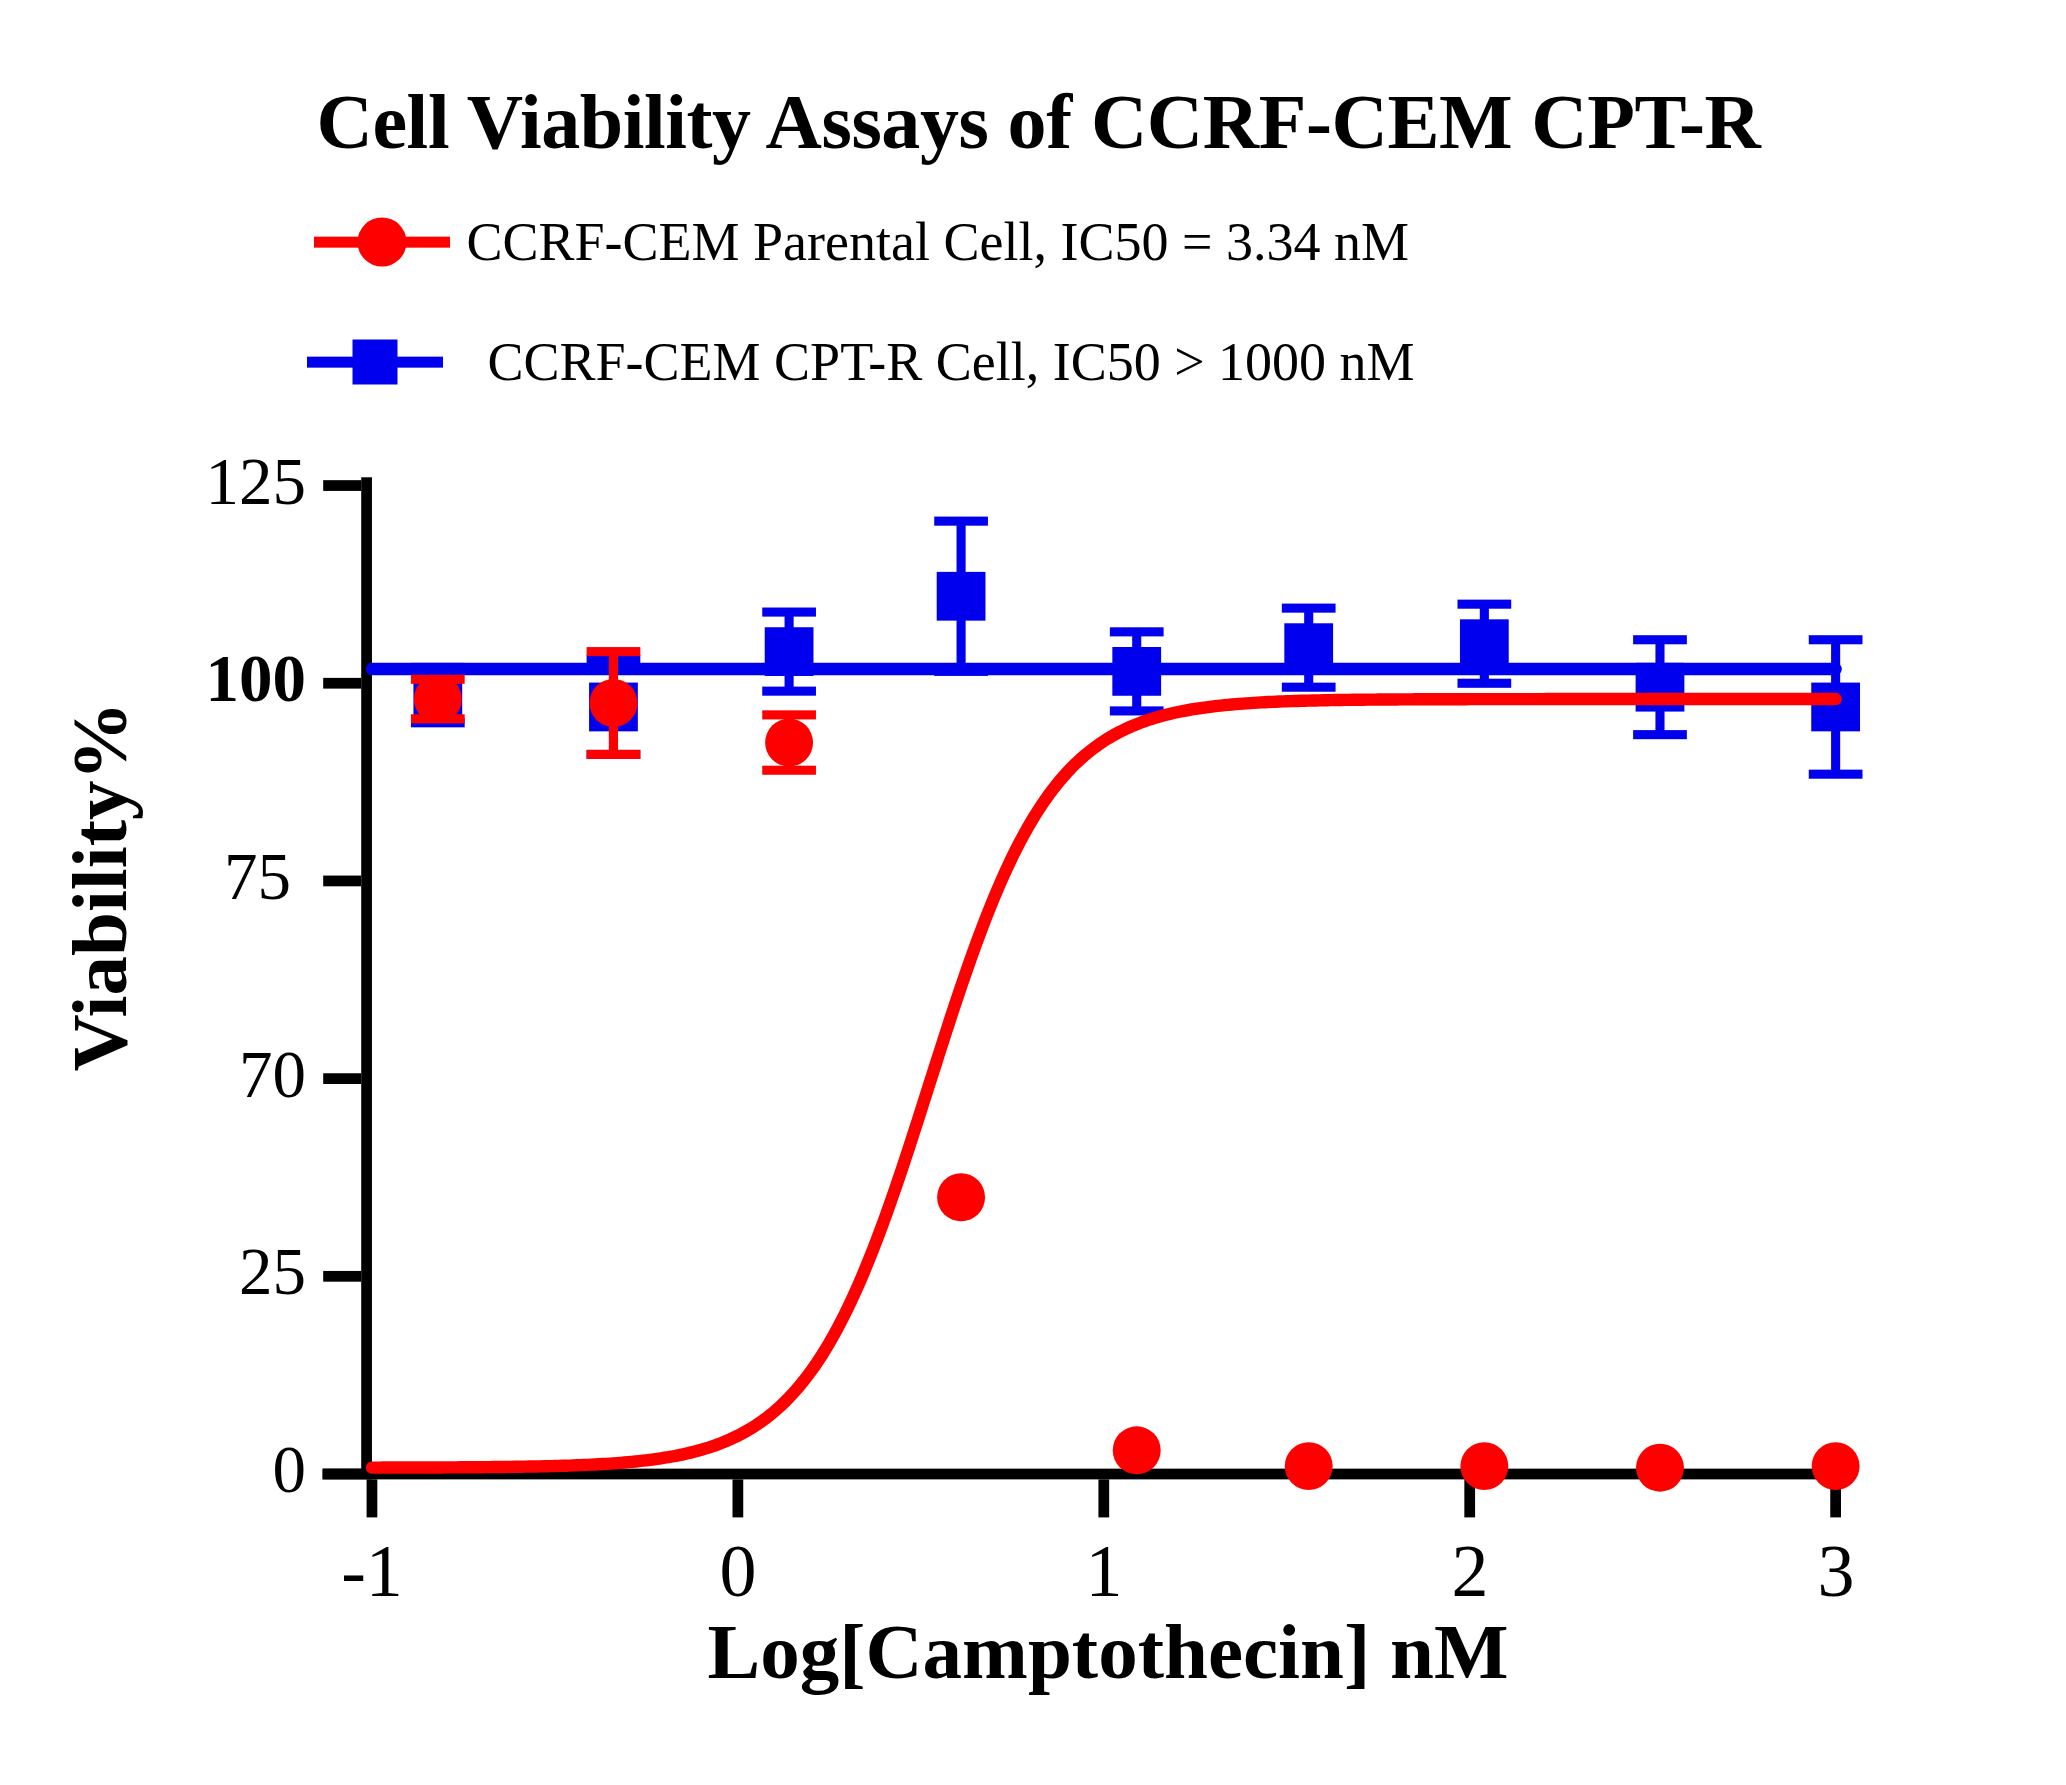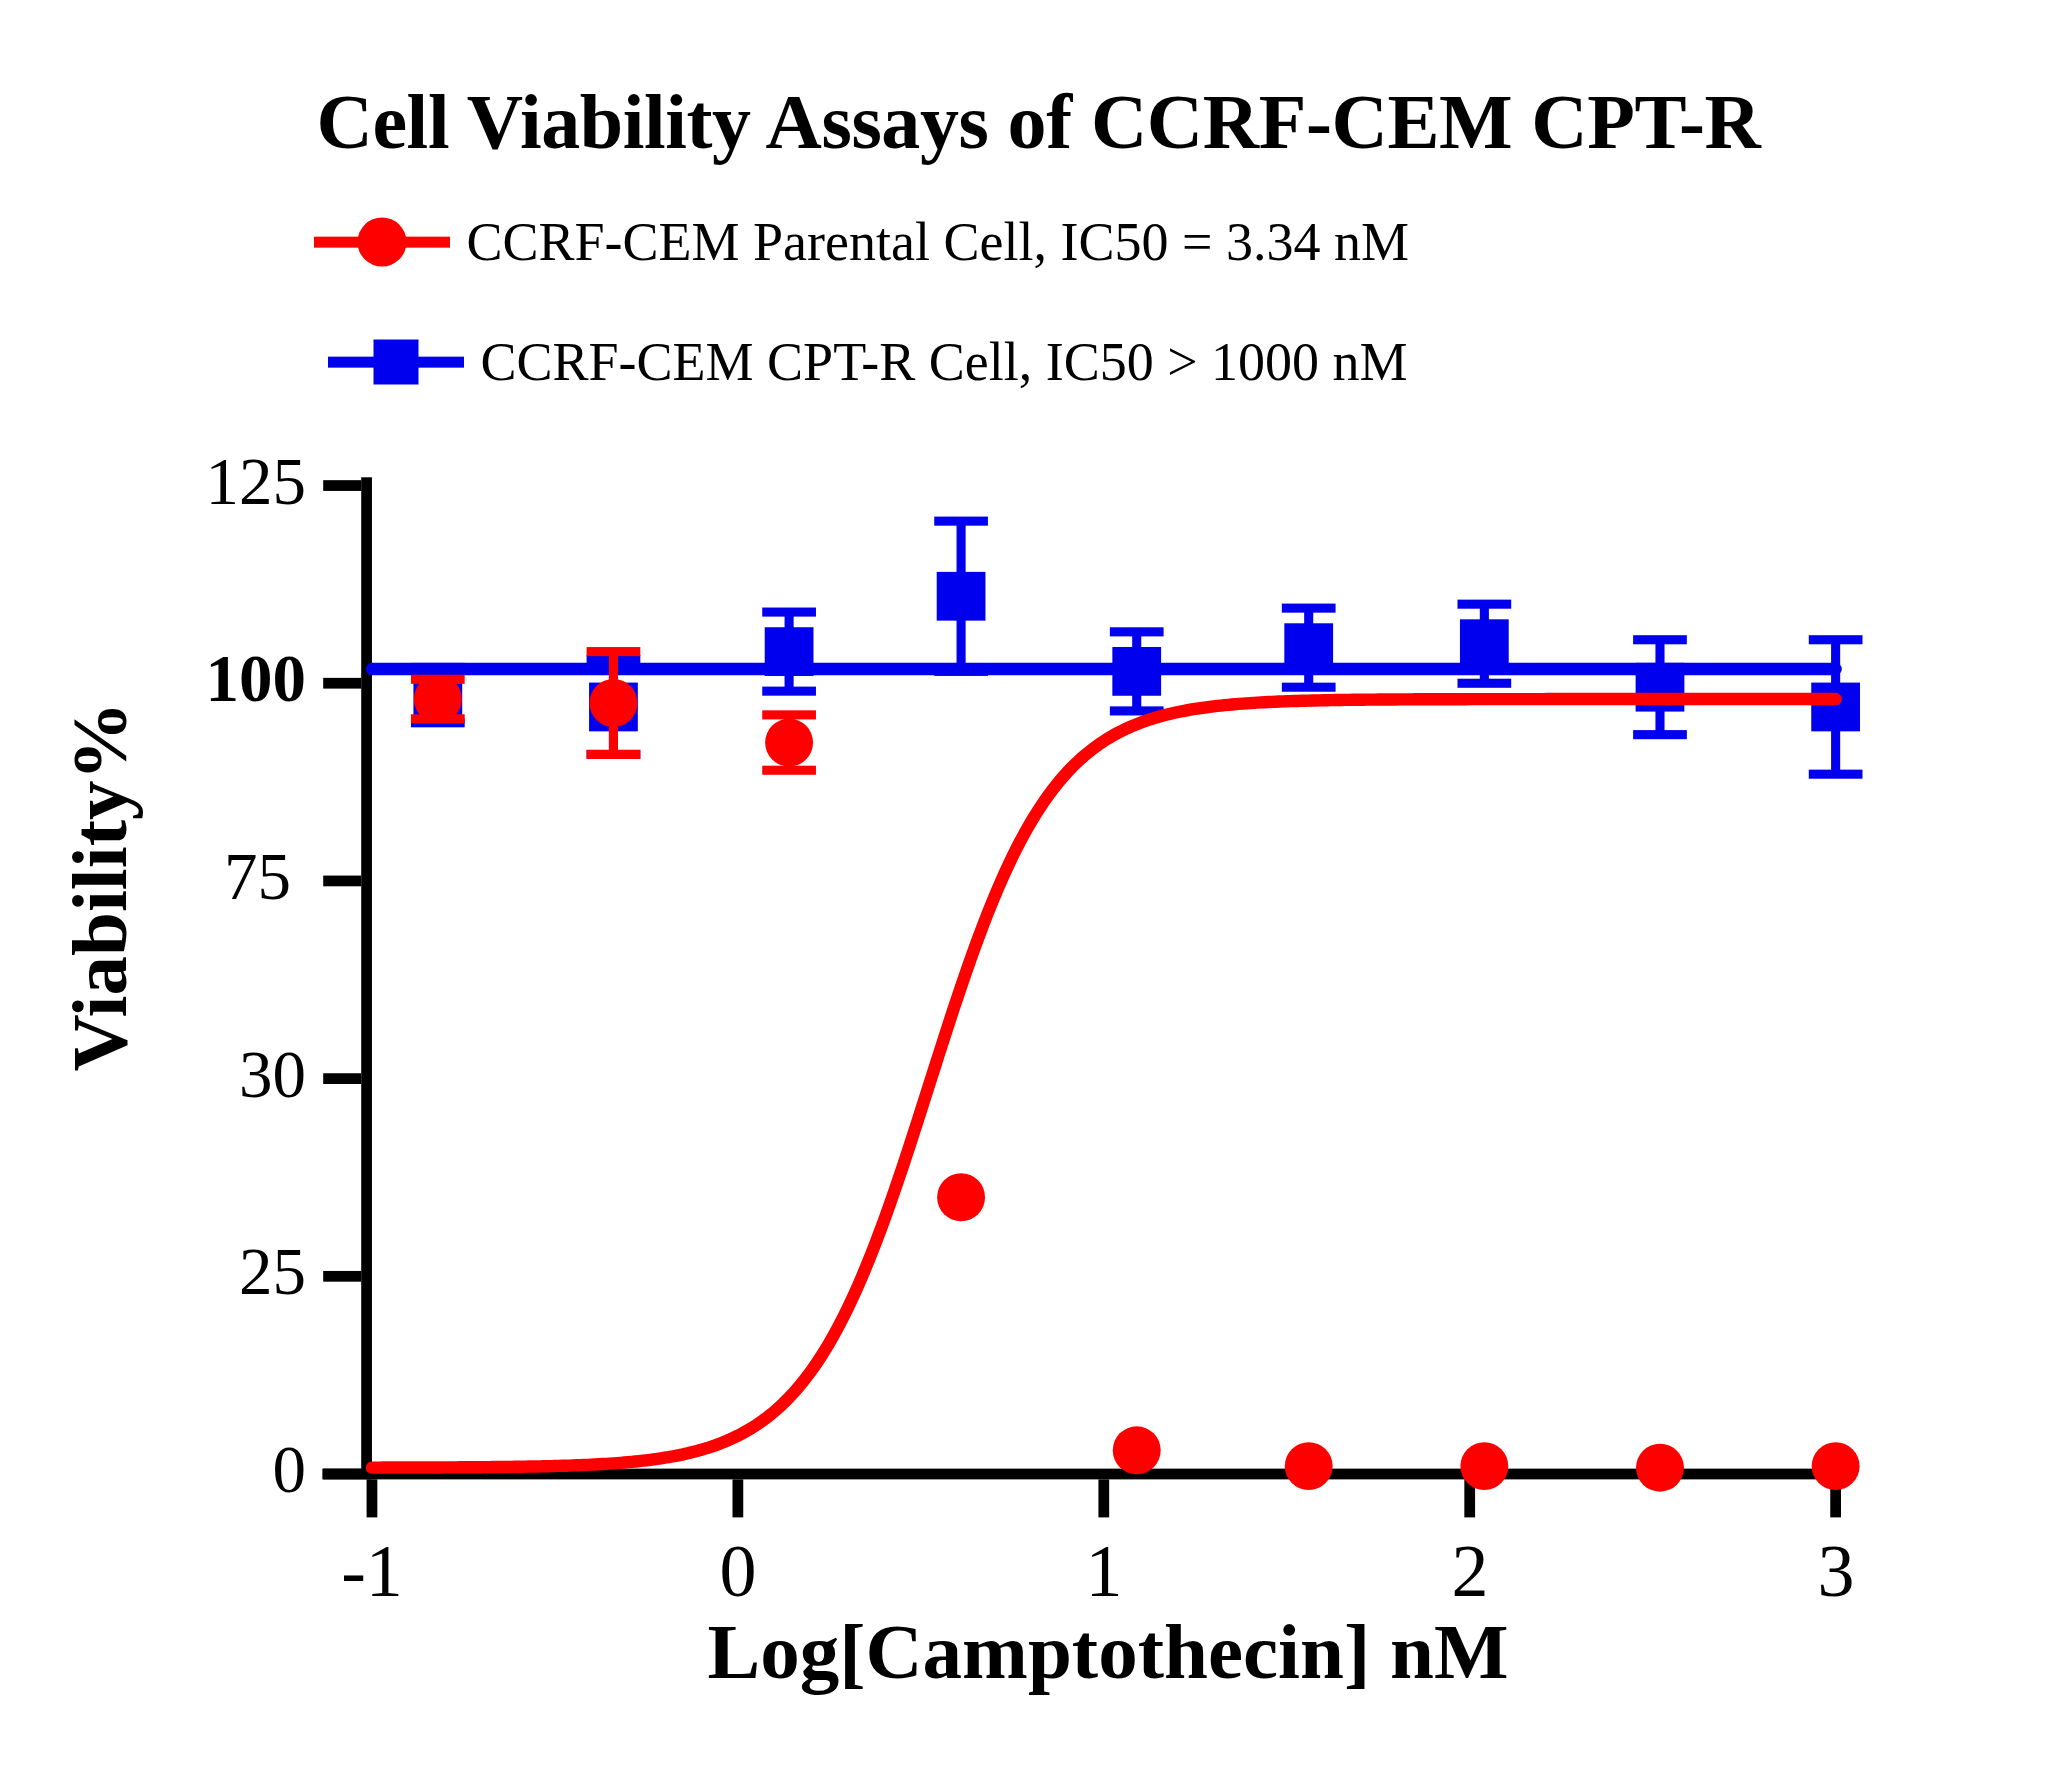--- a/index.html
+++ b/index.html
@@ -14,21 +14,21 @@
     letter-spacing:-0.4px;
     white-space:nowrap;
   }
 
   .legend-row{
     position:absolute;display:flex;align-items:center;
     font-family:"Liberation Serif",serif;font-size:54px;line-height:1;
     white-space:nowrap;
   }
   #legend-row-0{left:314px;top:215px;}
-  #legend-row-1{left:328px;top:335px;}
+  #legend-row-1{left:307px;top:335px;gap:28px;}
 
   .legend-key{position:relative;width:136px;height:37px;flex:0 0 auto;}
   .legend-key .lk-line{position:absolute;top:50%;left:0;width:136px;height:10.7px;transform:translateY(-50%);}
   .legend-key .lk-mark-circle{position:absolute;top:50%;left:50%;width:49px;height:49px;border-radius:50%;transform:translate(-50%,-50%);}
   .legend-key .lk-mark-square{position:absolute;top:50%;left:50%;width:45px;height:45px;transform:translate(-50%,-50%);}
   .legend-label{margin-left:16.5px;}
 
   #plot-svg{position:absolute;left:0;top:0;}
 
   .ytick-label{
@@ -144,21 +144,21 @@
         <circle cx="3166.88" cy="3547.864" r="58" fill="#FF0000"></circle>
         <circle cx="3591.92" cy="3547.864" r="58" fill="#FF0000"></circle>
         <circle cx="4016.96" cy="3551.6912" r="58" fill="#FF0000"></circle>
         <circle cx="4442" cy="3547.864" r="58" fill="#FF0000"></circle>
       </g>
   </svg>
 
   <div id="ytick-labels">
       <div class="ytick-label" style="left: 141px; top: 1436px;">0</div>
       <div class="ytick-label" style="left: 141px; top: 1238px; text-align: right;">25</div>
-      <div class="ytick-label" style="left: 141px; top: 1041px;">30</div>
+      <div class="ytick-label" style="left: 141px; top: 1041px;">70</div>
       <div class="ytick-label" style="left: 126px; top: 843px;">75</div>
       <div class="ytick-label" style="left: 141px; top: 645px; font-weight: bold;">100</div>
       <div class="ytick-label" style="left: 141px; top: 448px;">125</div>
     </div>
   <div id="xtick-labels">
       <div class="xtick-label" style="left: 310px; top: 1534px;">-1</div>
       <div class="xtick-label" style="left: 676px; top: 1534px;">0</div>
       <div class="xtick-label" style="left: 1042px; top: 1534px;">1</div>
       <div class="xtick-label" style="left: 1408px; top: 1534px;">2</div>
       <div class="xtick-label" style="left: 1774px; top: 1534px;">3</div>

